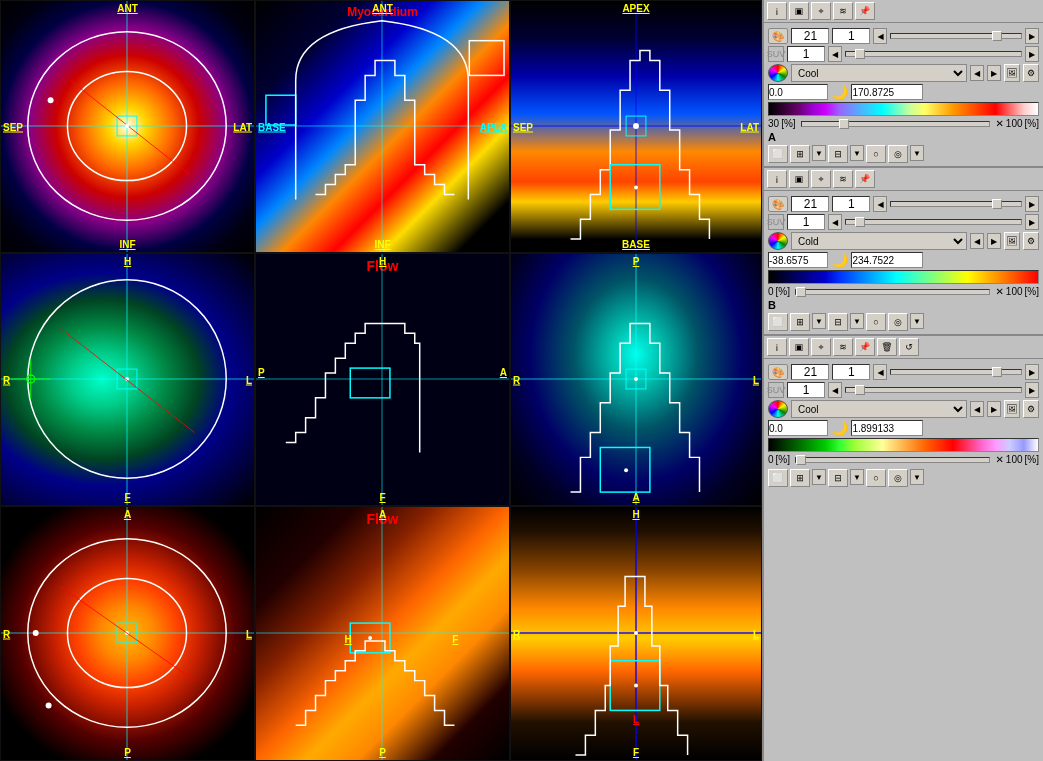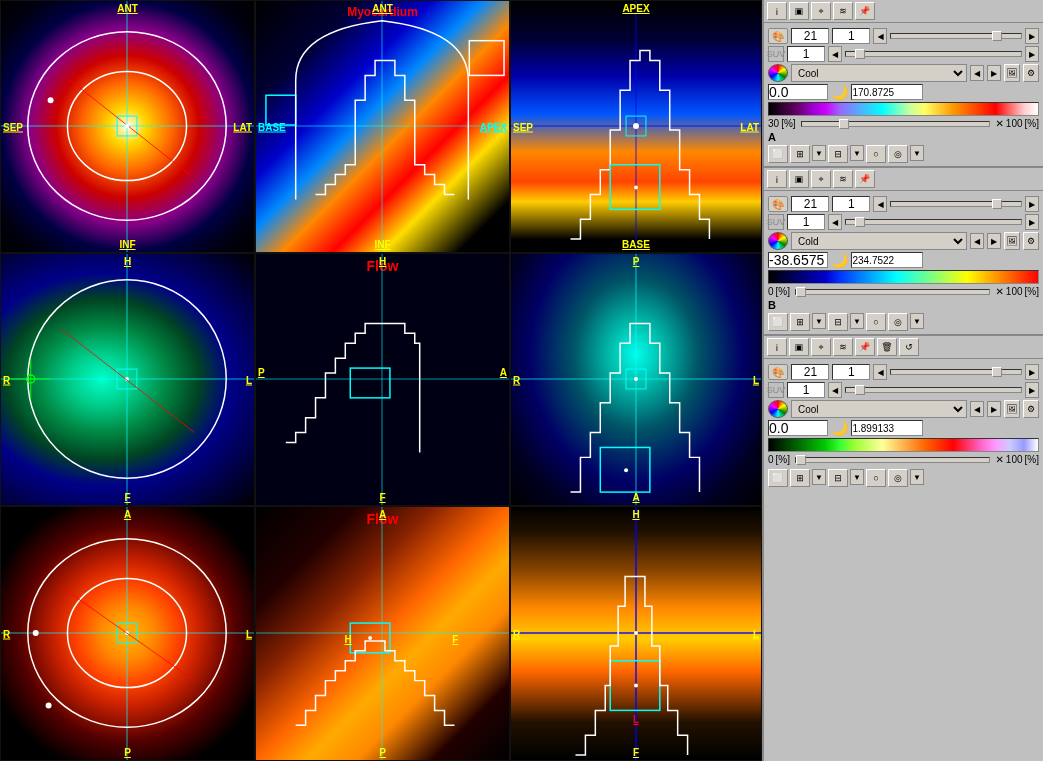--- a/index.html
+++ b/index.html
@@ -119,21 +119,21 @@
       border: 1px solid #888;
       font-size: 8px;
       display: flex; align-items: center; justify-content: center;
       cursor: pointer;
     }
     .value-input {
       width: 60px;
       height: 16px;
       background: #fff;
       border: 1px inset #888;
-      font-size: 14px;
+      font-size: 10px;
     }
     .value-input2 {
       width: 72px;
       height: 16px;
       background: #fff;
       border: 1px inset #888;
       font-size: 10px;
     }
     .gradient-bar {
       height: 14px;

